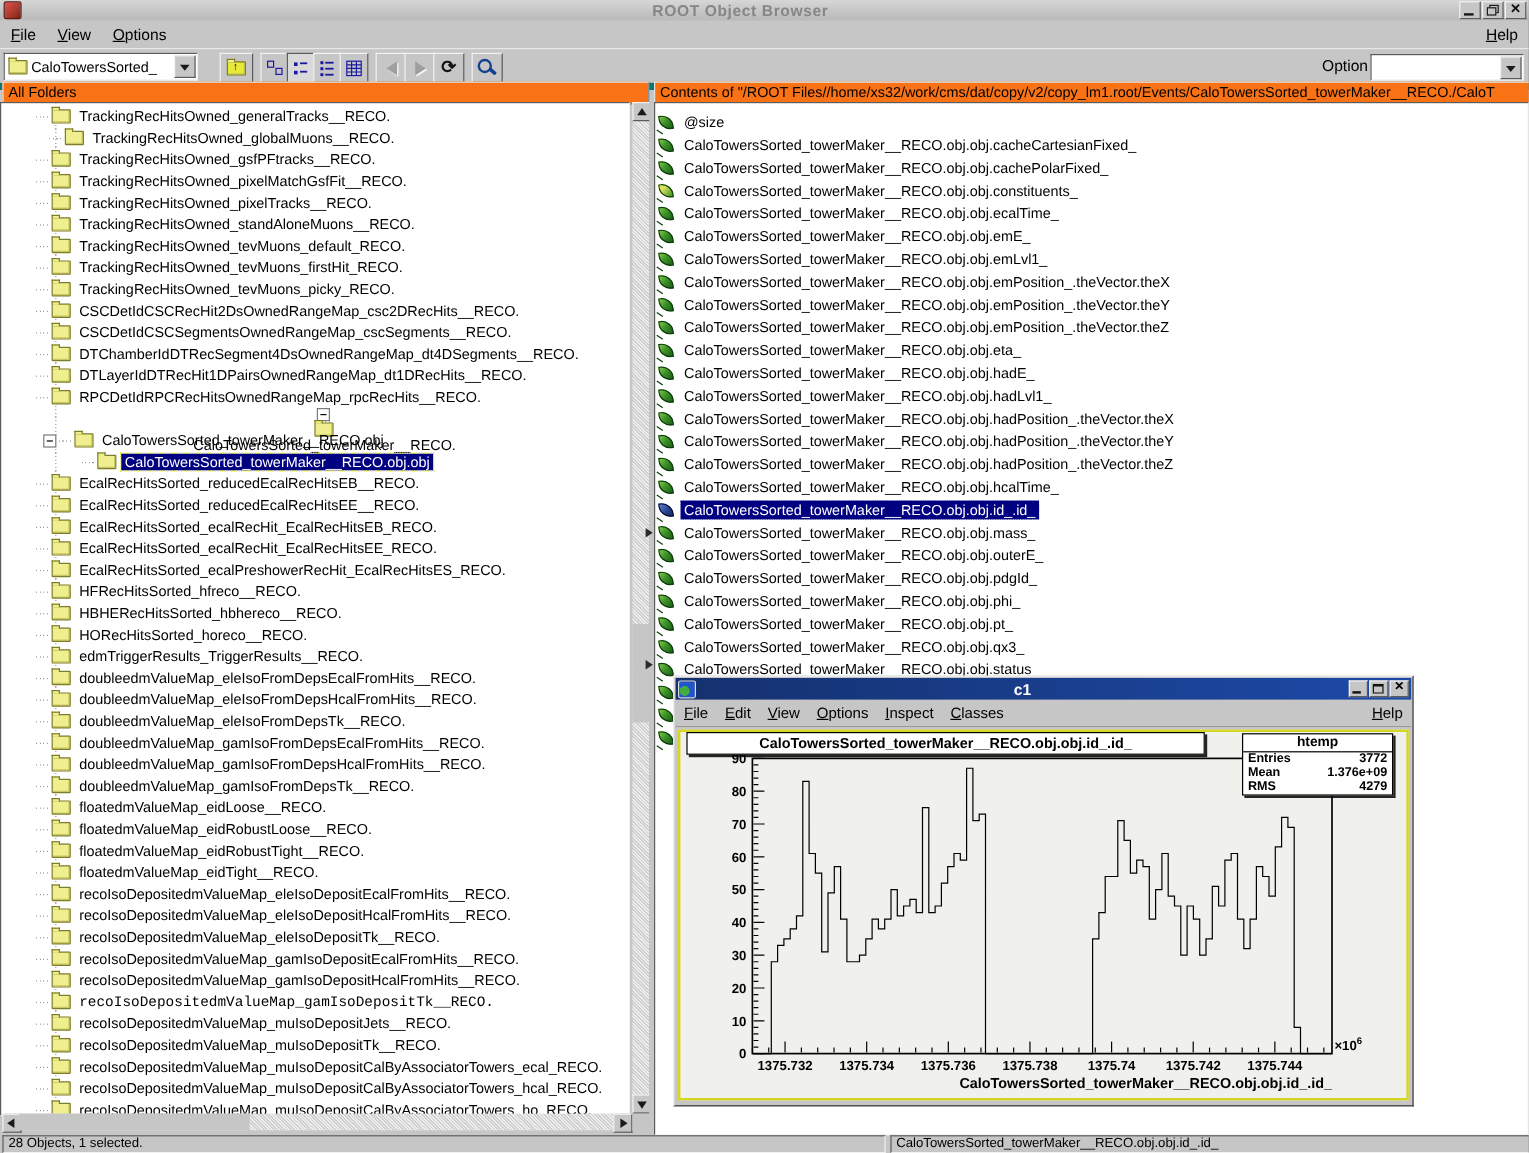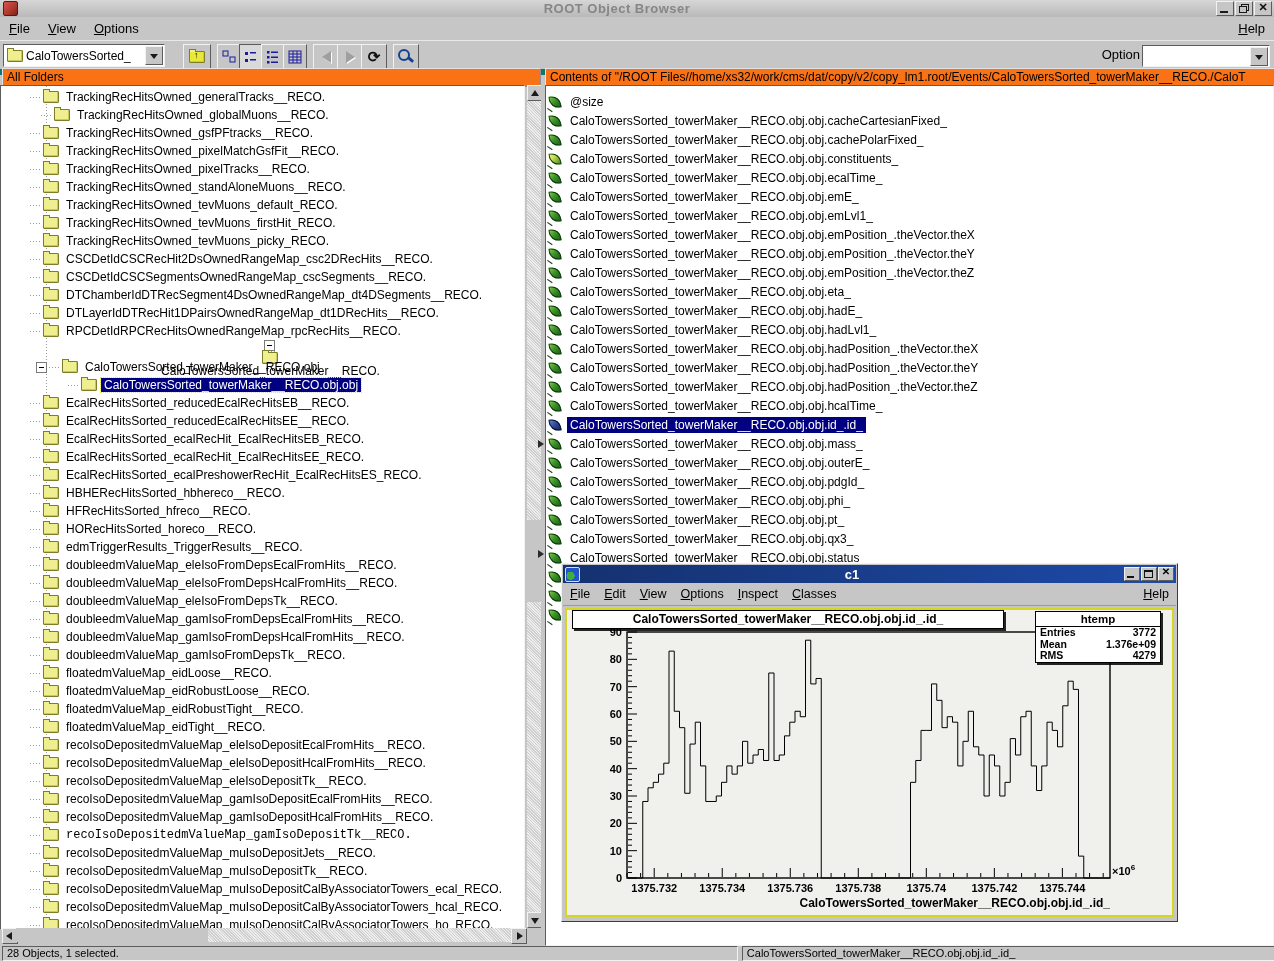--- a/index.html
+++ b/index.html
@@ -336,26 +336,26 @@
           <span class="tlabel">EcalRecHitsSorted_ecalRecHit_EcalRecHitsEE_RECO.</span>
         </div>
         <div class="trow" style="padding-left: 29px;">
           <span class="stub"></span>
           <span class="ficon"></span>
           <span class="tlabel">EcalRecHitsSorted_ecalPreshowerRecHit_EcalRecHitsES_RECO.</span>
         </div>
         <div class="trow" style="padding-left: 29px;">
           <span class="stub"></span>
           <span class="ficon"></span>
+          <span class="tlabel">HFRecHitsSorted_hfreco__RECO.</span>
+        </div>
+        <div class="trow" style="padding-left: 29px;">
+          <span class="stub"></span>
+          <span class="ficon"></span>
           <span class="tlabel">HBHERecHitsSorted_hbhereco__RECO.</span>
-        </div>
-        <div class="trow" style="padding-left: 29px;">
-          <span class="stub"></span>
-          <span class="ficon"></span>
-          <span class="tlabel">HFRecHitsSorted_hfreco__RECO.</span>
         </div>
         <div class="trow" style="padding-left: 29px;">
           <span class="stub"></span>
           <span class="ficon"></span>
           <span class="tlabel">HORecHitsSorted_horeco__RECO.</span>
         </div>
         <div class="trow" style="padding-left: 29px;">
           <span class="stub"></span>
           <span class="ficon"></span>
           <span class="tlabel">edmTriggerResults_TriggerResults__RECO.</span>

